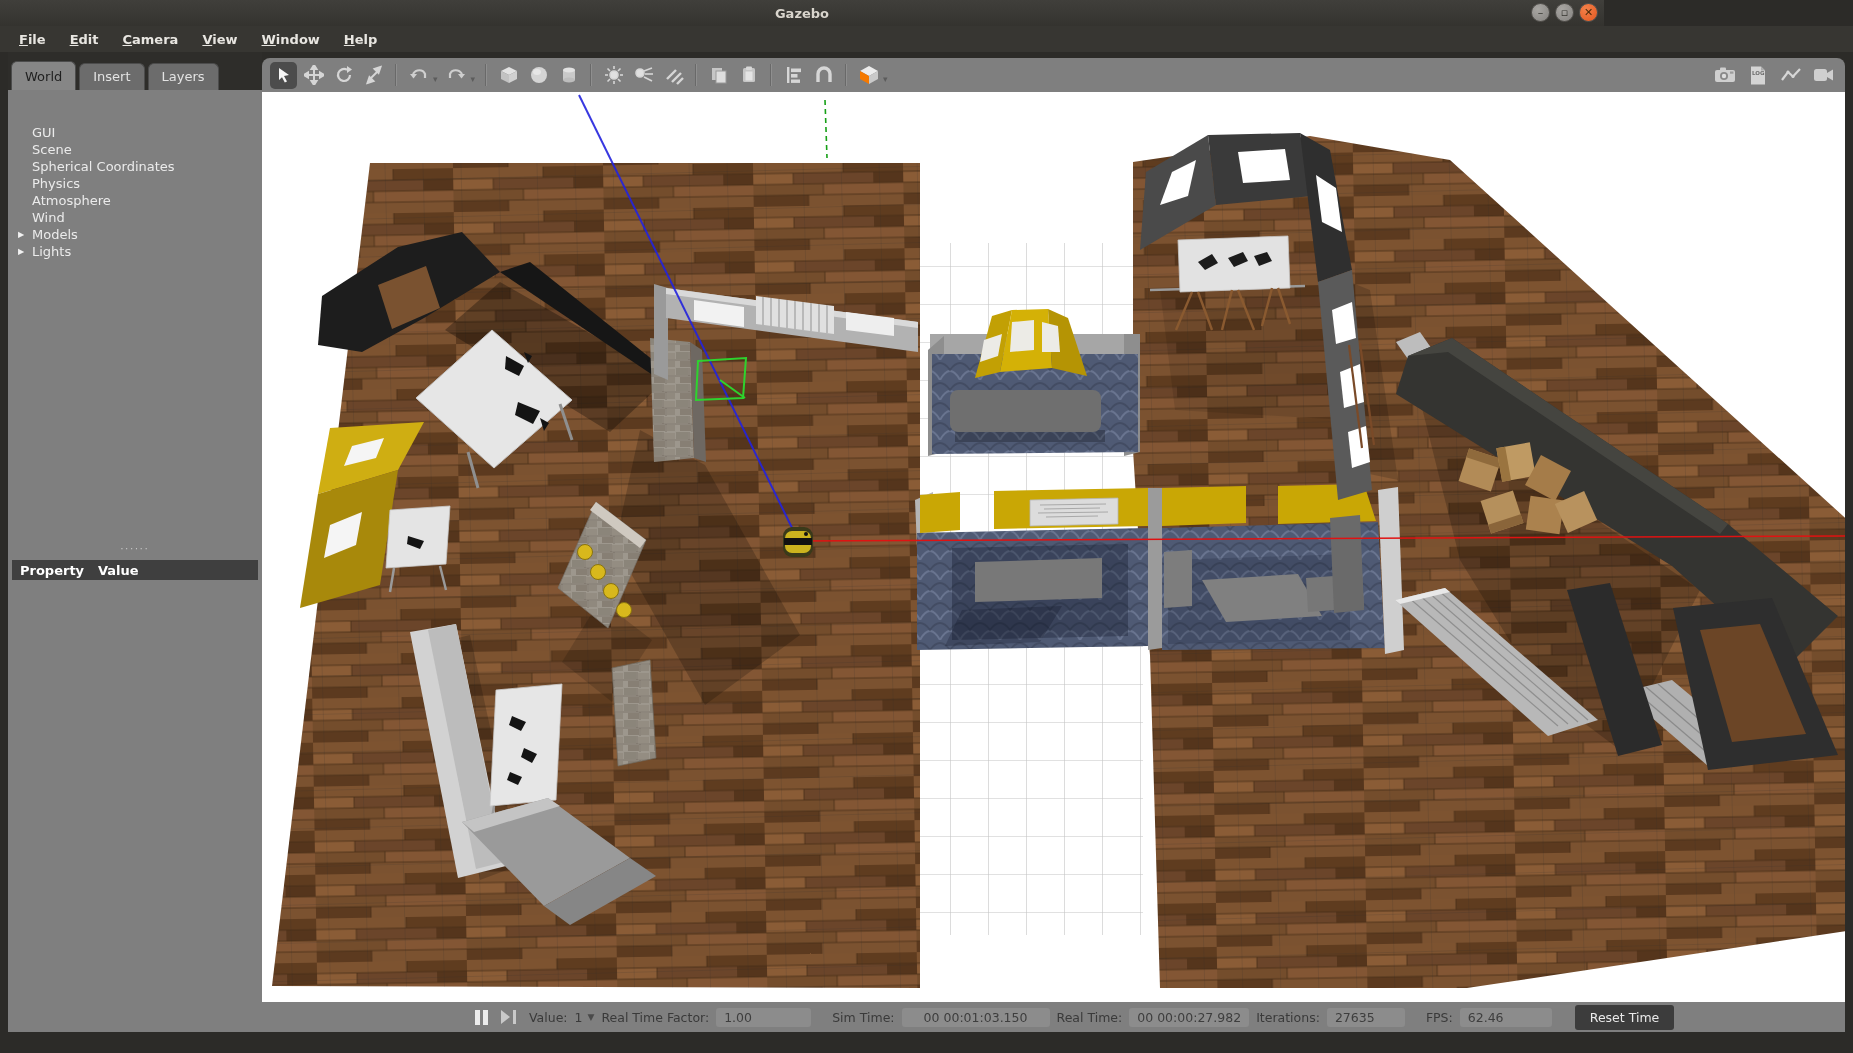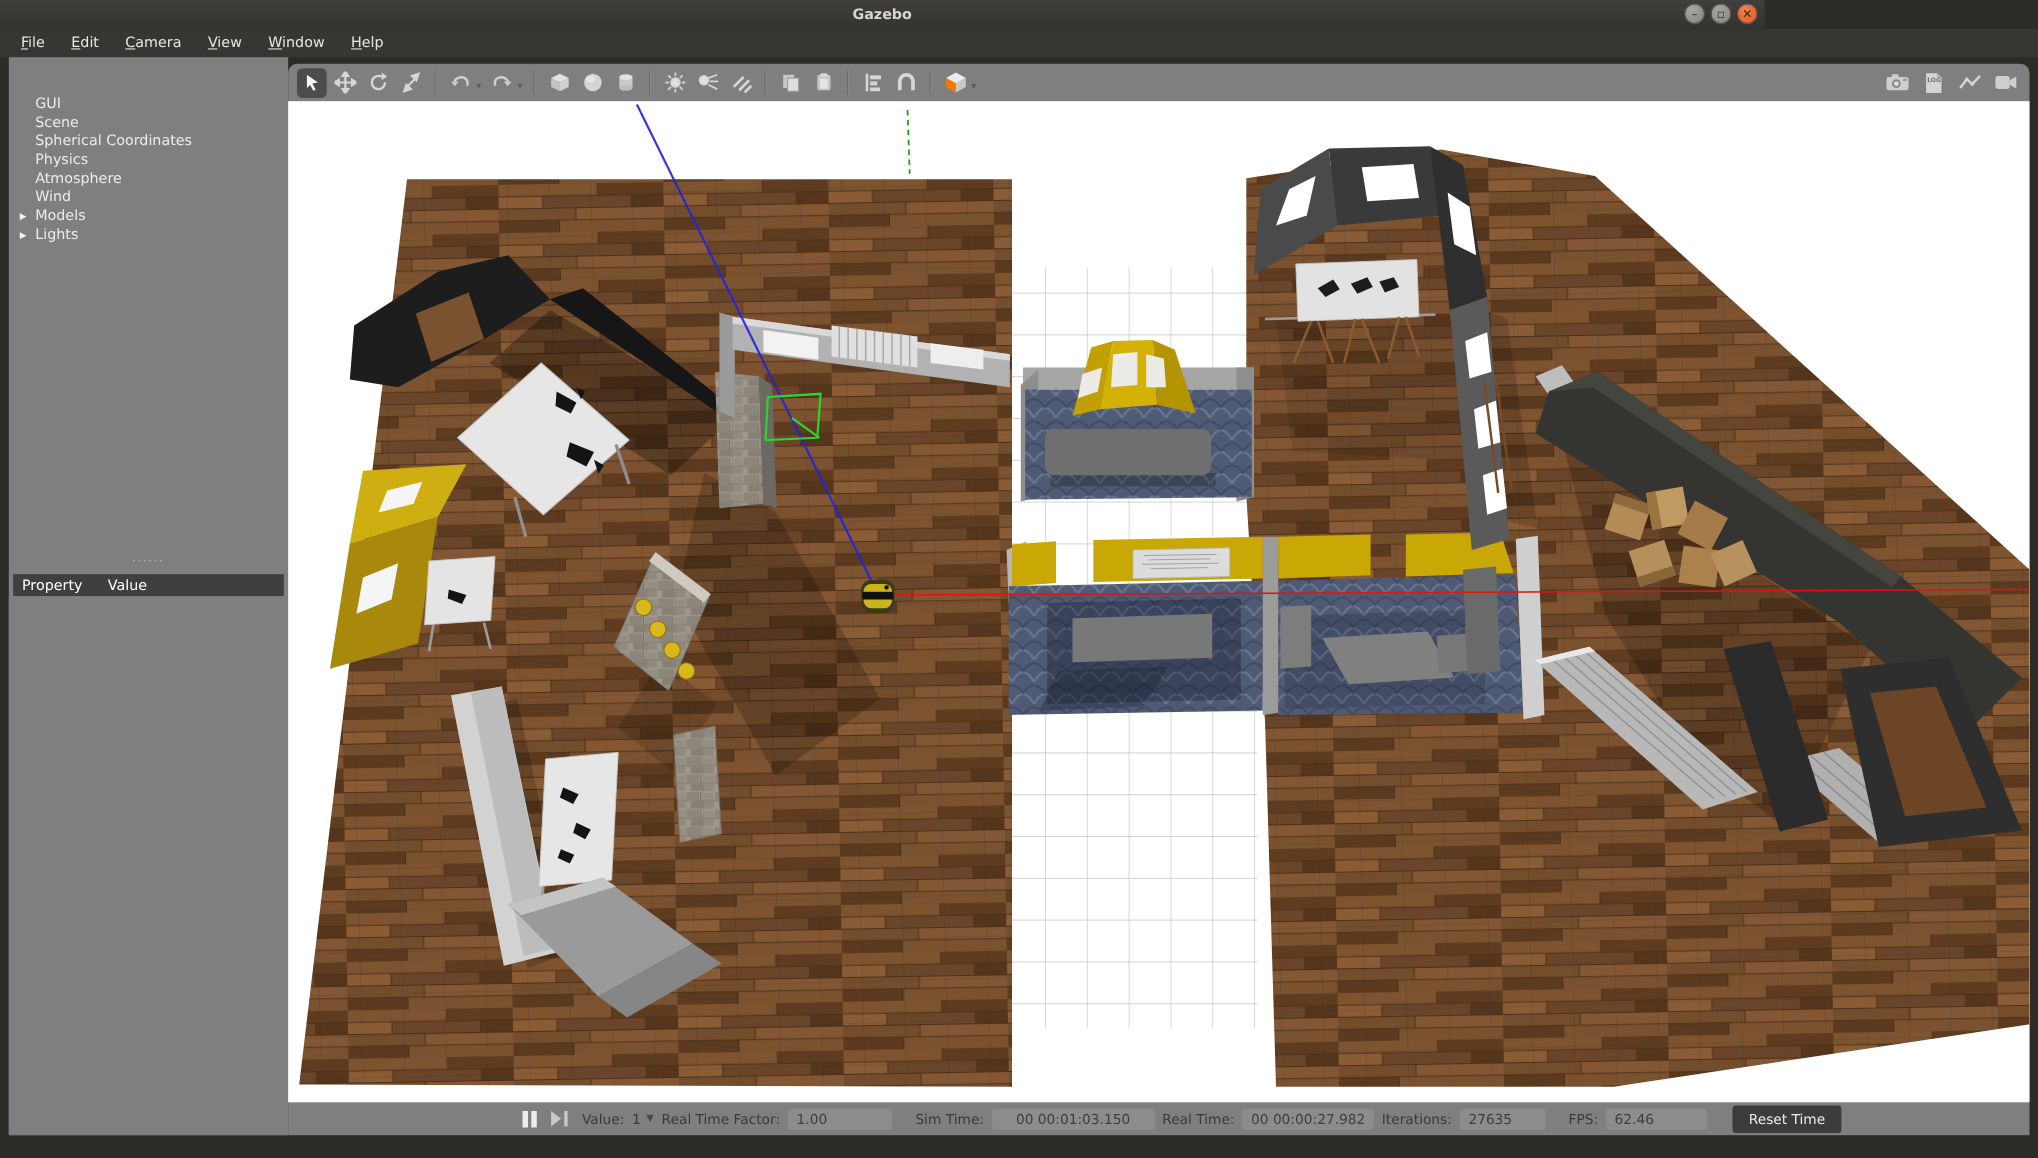--- a/index.html
+++ b/index.html
@@ -10,36 +10,36 @@
     background:linear-gradient(#403f3b,#34332f); display:flex; align-items:center; justify-content:center; }
   .titlebar .title { color:#d9d5cd; font-size:13px; font-weight:bold; }
   .win-controls { position:absolute; right:6px; top:3px; display:flex; gap:5px; }
   .win-btn { width:19px; height:19px; border-radius:50%; display:flex; align-items:center; justify-content:center;
     font-size:11px; color:#35342f; background:radial-gradient(circle at 35% 30%, #a8a6a2, #858380); border:1px solid #55534f; }
   .win-btn.close { background:radial-gradient(circle at 35% 30%, #f3814a, #e4571f); color:#4a2a0a; font-weight:bold; }
 
   
   .menubar { position:absolute; left:0; top:26px; width:1853px; height:26px; background:#373632;
     display:flex; align-items:center; padding-left:10px; gap:6px; }
-  .menu-item { color:#e8e6e1; font-size:13px; padding:3px 9px; cursor:default; }
+  .menu-item { color:#e8e6e1; font-size:13px; padding:3px 9px; cursor:default;font-weight:bold; }
   .menu-item::first-letter { text-decoration:underline; }
 
   
   .left-panel { position:absolute; left:8px; top:52px; width:254px; height:980px; display:flex; flex-direction:column; }
   .tabs-row { height:38px; background:#2e2d2a; display:flex; align-items:flex-end; padding-left:3px; gap:3px; }
   .tab { background:#6c6c6c; color:#e3e3e3; font-size:13px; padding:5px 13px 6px 13px;
     border-radius:6px 6px 0 0; border:1px solid #4c4c4c; border-bottom:none; }
   .tab.active { background:#868686; color:#1f1f1f; padding-top:7px; }
   .panel-body { flex:1; background:#7f7f7f; display:flex; flex-direction:column; }
   .tree { padding:8px 0 0 10px;margin-top:26px; }
   .tree-row { display:flex; align-items:center; height:17px; color:#ebebeb; font-size:13px; }
   .tree-arrow { width:14px; font-size:8px; color:#f2f2f2; text-align:left; }
   .splitter-dots { height:16px; margin-top:284px; text-align:center; color:#cfcfcf; font-size:9px; letter-spacing:2px; }
   .prop-header { margin:0 4px; height:20px; background:#3f3f3f; display:flex; align-items:center;
-    color:#ffffff; font-size:13px; font-weight:normal; }
+    color:#ffffff; font-size:13px; font-weight:bold; }
   .prop-header .col-prop { width:86px; padding-left:8px; }
   .prop-fill { flex:1; background:#7f7f7f; }
 
   
   .viewport { position:absolute; left:262px; top:52px; width:1583px; height:980px; display:flex; flex-direction:column; }
   .toolbar { margin-top:6px; height:34px; background:#7f7f7f; border-radius:8px 8px 0 0;
     display:flex; align-items:center; padding:0 8px; gap:3px; }
   .tbtn { width:27px; height:27px; display:flex; align-items:center; justify-content:center; border-radius:5px; }
   .tbtn.active { background:#4c4c4c; }
   .tsep { width:2px; height:22px; background:#696969; margin:0 5px; border-right:1px solid #8f8f8f; }
@@ -77,20 +77,25 @@
 <div class="menubar">
   <span class="menu-item">File</span>
   <span class="menu-item">Edit</span>
   <span class="menu-item">Camera</span>
   <span class="menu-item">View</span>
   <span class="menu-item">Window</span>
   <span class="menu-item">Help</span>
 </div>
 
 <div class="left-panel">
+  <div class="tabs-row">
+    <div class="tab active">World</div>
+    <div class="tab">Insert</div>
+    <div class="tab">Layers</div>
+  </div>
   <div class="panel-body">
     <div class="tree">
       <div class="tree-row">
         <span class="tree-arrow"></span>
         <span>GUI</span>
       </div>
       <div class="tree-row">
         <span class="tree-arrow"></span>
         <span>Scene</span>
       </div>

